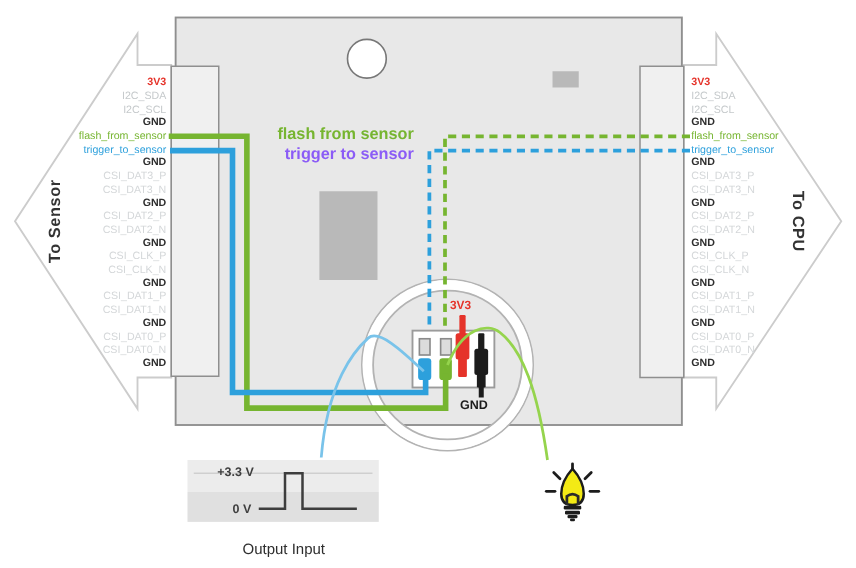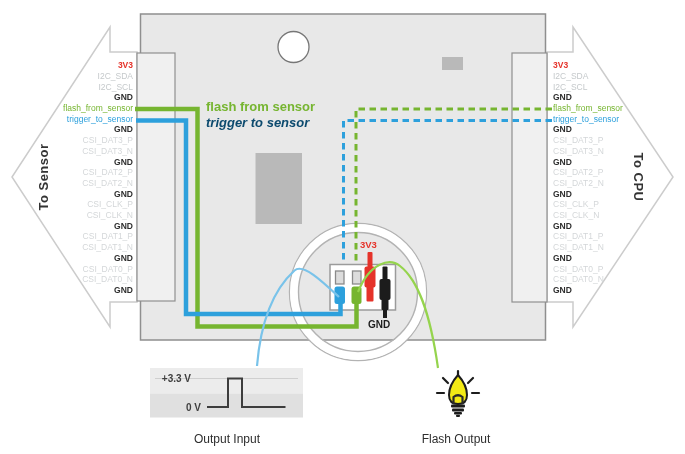--- a/index.html
+++ b/index.html
@@ -2,21 +2,21 @@
 <html><head>
 <meta charset="utf-8">
 <style>
   html,body{margin:0;padding:0;background:#fff;font-family:"Liberation Sans",sans-serif;}
   #stage{position:relative;width:685px;height:454px;background:#fff;overflow:hidden;}
   #stage svg{position:absolute;left:0;top:0;}
   .txt{position:absolute;white-space:nowrap;}
   .pin-label{position:absolute;font-size:8.5px;line-height:10.7px;height:10.7px;letter-spacing:0;}
   .pin-left{left:28px;width:105px;text-align:right;}
   .pin-right{left:553px;width:110px;text-align:left;}
-  .legend-line{width:125px;font-weight:bold;font-size:13px;}
+  .legend-line{width:125px;text-align:right;font-weight:bold;font-size:13px;}
   .arrow-label{width:120px;height:20px;text-align:center;font-weight:bold;font-size:13px;color:#333;letter-spacing:.5px;}
   .wave-label{width:45px;text-align:right;font-size:10px;font-weight:bold;color:#3f3f3f;}
   .caption{width:140px;text-align:center;font-size:12px;color:#2e2e2e;}
   .mag-label{font-weight:bold;font-size:9.5px;}
 </style>
 </head>
 <body>
 
 <div id="stage">
 
@@ -89,30 +89,29 @@
         <rect x="454" y="412" width="8" height="2.5" rx="1"></rect>
         <rect x="456" y="414.8" width="4" height="2.2" rx="1"></rect>
       </g>
     </g>
   </svg>
 
   <div class="txt arrow-label" style="left:-14px;top:167px;transform:rotate(-90deg);">To Sensor</div>
   <div class="txt arrow-label" style="left:576px;top:167px;transform:rotate(90deg);">To CPU</div>
 
   <div class="txt legend-line" style="left:206px;top:99px;color:#76b530;">flash from sensor</div>
-  <div class="txt legend-line" style="left:206px;top:114.5px;color:#0c4a6e;font-style:italic;">trigger to sensor</div>
+  <div class="txt legend-line" style="left:206px;top:114.5px;color:#8b5cf6;">trigger to sensor</div>
 
   <div class="txt mag-label" style="left:360px;top:239px;color:#e5332a;">3V3</div>
   <div class="txt mag-label" style="left:368px;top:318.5px;color:#1c1c1c;font-size:10px;">GND</div>
 
-  <div class="txt wave-label" style="left:146px;top:372.5px;">+3.3 V</div>
+  <div class="txt wave-label" style="left:158px;top:372.5px;">+3.3 V</div>
   <div class="txt wave-label" style="left:156px;top:401.5px;">0 V</div>
 
   <div class="txt caption" style="left:157px;top:431.5px;">Output Input</div>
-  <div class="txt caption" style="left:386px;top:431.5px;">Flash Output</div>
 
   <div id="pins-left">
       <div class="pin-label pin-left" style="top: 60.2px; color: rgb(229, 51, 42); font-weight: bold;">3V3</div>
       <div class="pin-label pin-left" style="top: 70.9px; color: rgb(197, 201, 203);">I2C_SDA</div>
       <div class="pin-label pin-left" style="top: 81.6px; color: rgb(197, 201, 203);">I2C_SCL</div>
       <div class="pin-label pin-left" style="top: 92.3px; color: rgb(46, 46, 46); font-weight: bold;">GND</div>
       <div class="pin-label pin-left" style="top: 103px; color: rgb(118, 181, 48);">flash_from_sensor</div>
       <div class="pin-label pin-left" style="top: 113.7px; color: rgb(45, 160, 220);">trigger_to_sensor</div>
       <div class="pin-label pin-left" style="top: 124.4px; color: rgb(46, 46, 46); font-weight: bold;">GND</div>
       <div class="pin-label pin-left" style="top: 135.1px; color: rgb(212, 215, 217);">CSI_DAT3_P</div>

